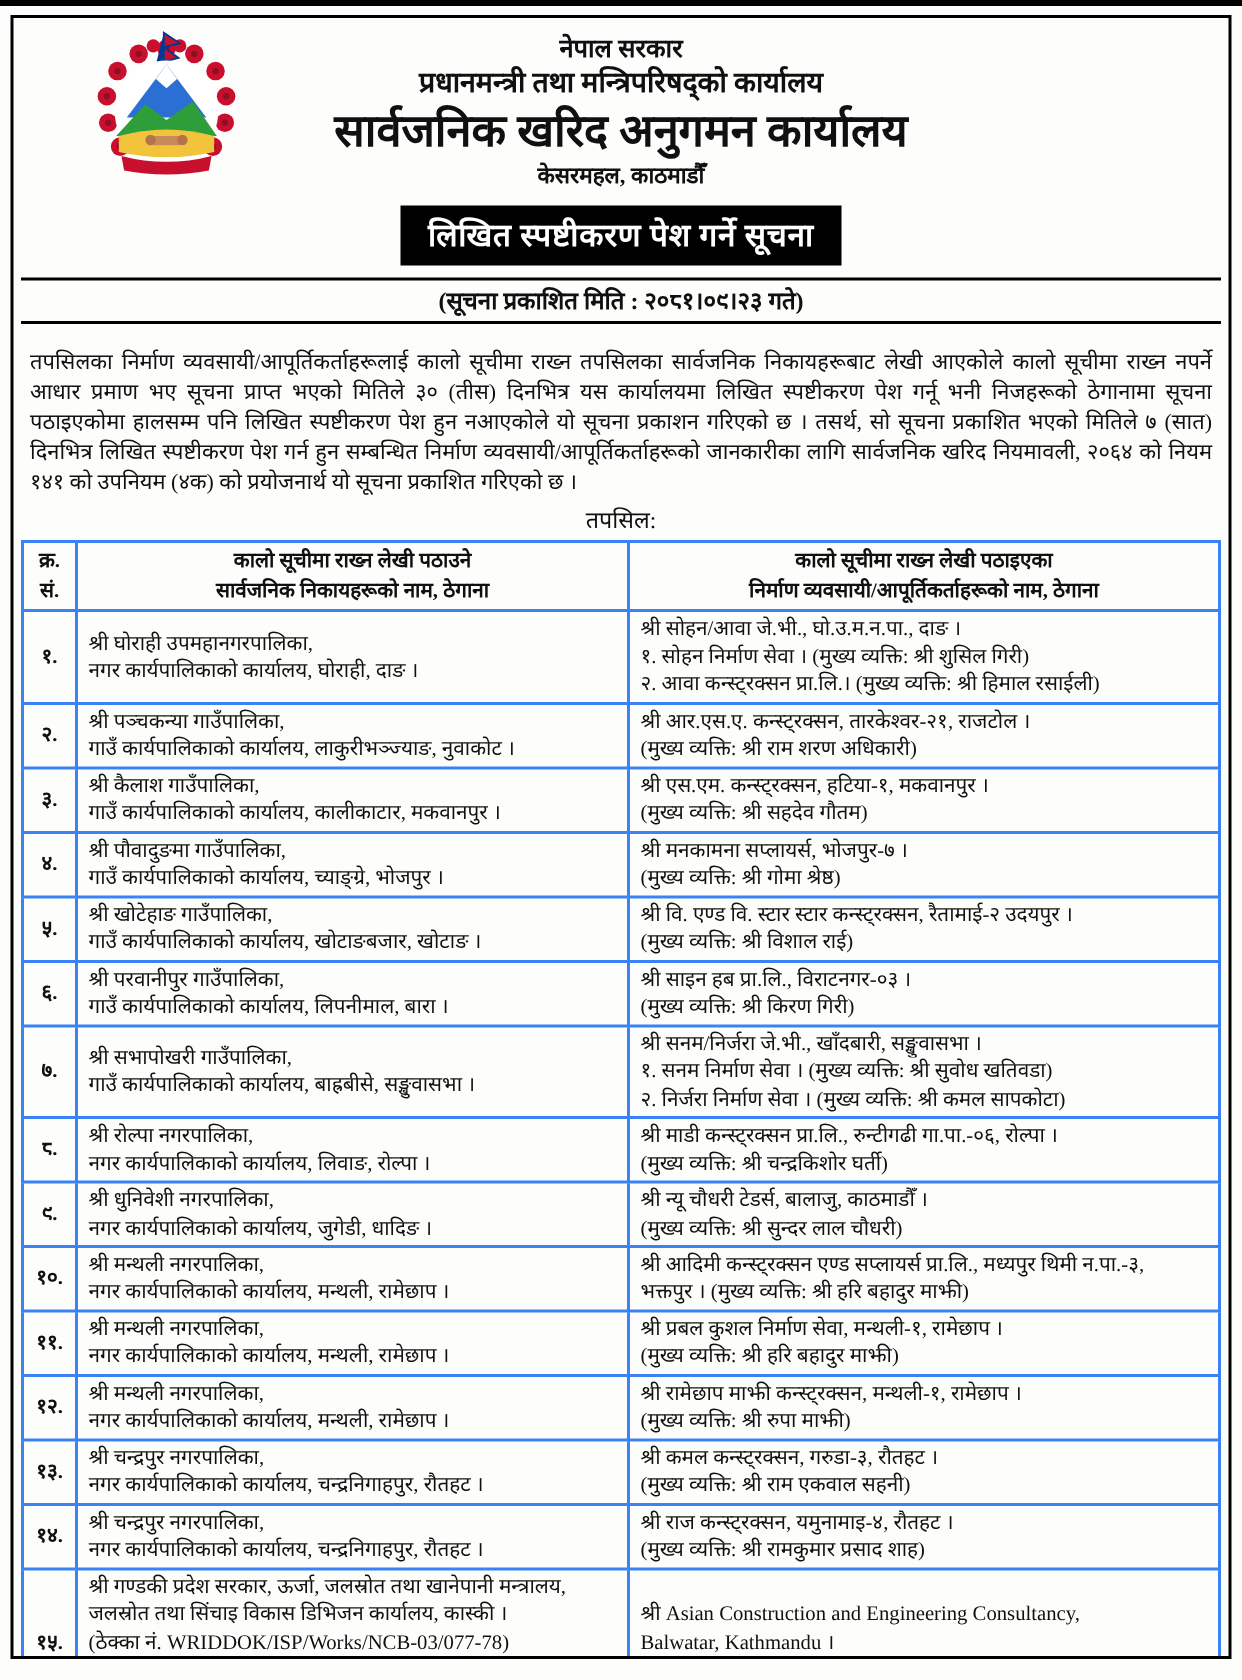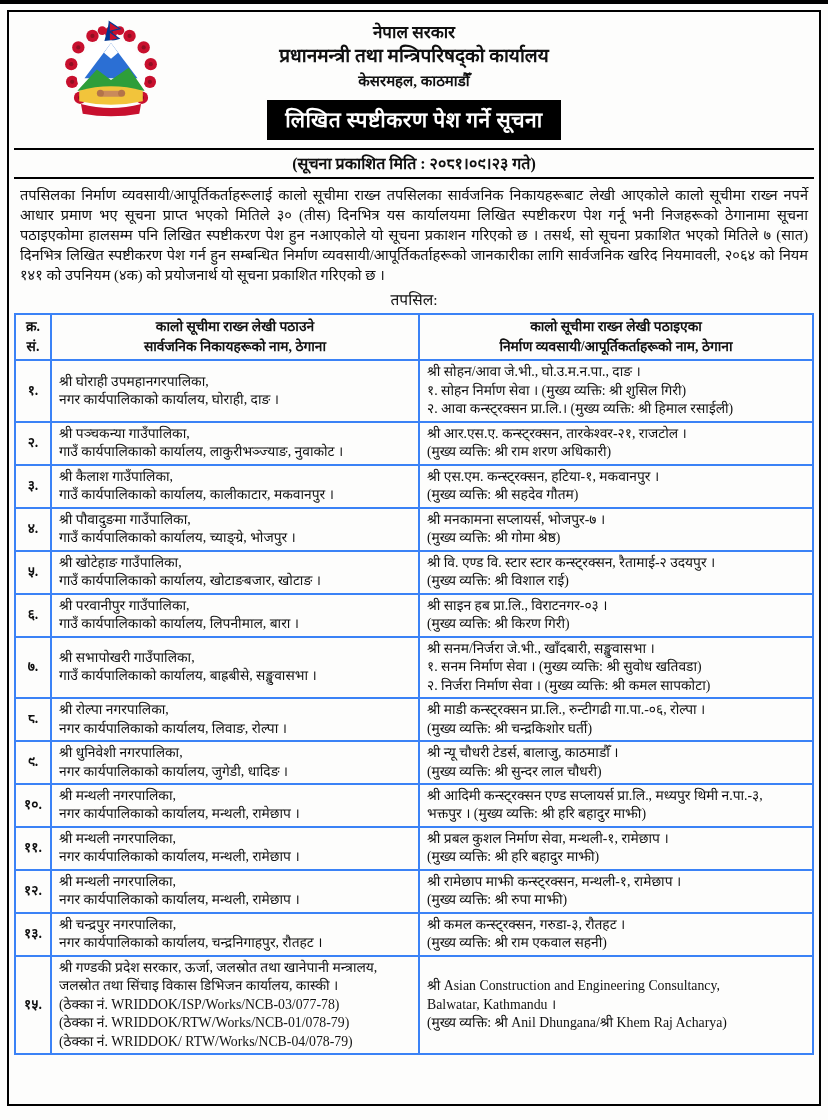--- a/index.html
+++ b/index.html
@@ -21,21 +21,21 @@
   .main-title{font-size:30px;font-weight:bold;line-height:1.2;margin-top:1px;}
   .sub-line{font-size:15px;font-weight:bold;line-height:1.3;margin-top:3px;}
   .notice-box{
     display:inline-block;background:#000;color:#fff;font-size:21px;font-weight:bold;
     padding:5px 18px 7px 18px;margin-top:9px;letter-spacing:.5px;font-family:Liberation Serif, serif;
   }
   .date-band{border-top:2px solid #000;border-bottom:2px solid #000;margin-top:8px;padding:2px 0 3px 0;}
   .date-line{font-size:16px;font-weight:bold;}
   
   .notice-paragraph{
-    font-size:14.6px;line-height:1.37;text-align:justify;padding:7px 6px 0 6px;
+    font-size:14.6px;line-height:1.37;text-align:justify;padding:17px 6px 0 6px;
   }
   .tapasil{
     text-align:center;font-size:15.5px;font-weight:normal;padding:2px 0 3px 0;
   }
   
   table.blacklist{
     width:100%;border-collapse:collapse;table-layout:fixed;
     font-size:13.8px;line-height:1.34;
   }
   table.blacklist th,table.blacklist td{
@@ -102,20 +102,21 @@
         <path d="M24 80 Q60 70 96 80 L96 92 Q60 100 24 92 Z" fill="#f2c43b"></path>
         <rect x="48" y="80" width="24" height="7" rx="3" fill="#c98a5b"></rect>
         <circle cx="48" cy="83" r="4" fill="#b3744a"></circle>
           <circle cx="72" cy="83" r="4" fill="#b3744a"></circle>
         <path d="M26 95 Q60 104 94 95 L92 106 Q60 112 28 106 Z" fill="#c8102e"></path>
       </g>
     </svg>
 
     <div class="gov-line">नेपाल सरकार</div>
     <div class="office-line">प्रधानमन्त्री तथा मन्त्रिपरिषद्को कार्यालय</div>
+    <div class="main-title">सार्वजनिक खरिद अनुगमन कार्यालय</div>
     <div class="sub-line">केसरमहल, काठमाडौँ</div>
     <div>
       <span class="notice-box">लिखित स्पष्टीकरण पेश गर्ने सूचना</span>
     </div>
     <div class="date-band">
       <span class="date-line">(सूचना प्रकाशित मिति : २०८१।०९।२३ गते)</span>
     </div>
   </div>
 
   <div class="notice-paragraph">तपसिलका निर्माण व्यवसायी/आपूर्तिकर्ताहरूलाई कालो सूचीमा राख्न तपसिलका सार्वजनिक निकायहरूबाट लेखी आएकोले कालो सूचीमा राख्न नपर्ने आधार प्रमाण भए सूचना प्राप्त भएको मितिले ३० (तीस) दिनभित्र यस कार्यालयमा लिखित स्पष्टीकरण पेश गर्नू भनी निजहरूको ठेगानामा सूचना पठाइएकोमा हालसम्म पनि लिखित स्पष्टीकरण पेश हुन नआएकोले यो सूचना प्रकाशन गरिएको छ । तसर्थ, सो सूचना प्रकाशित भएको मितिले ७ (सात) दिनभित्र लिखित स्पष्टीकरण पेश गर्न हुन सम्बन्धित निर्माण व्यवसायी/आपूर्तिकर्ताहरूको जानकारीका लागि सार्वजनिक खरिद नियमावली, २०६४ को नियम १४१ को उपनियम (४क) को प्रयोजनार्थ यो सूचना प्रकाशित गरिएको छ ।</div>
@@ -283,20 +284,31 @@
           <td class="agency-cell">
             <div>श्री चन्द्रपुर नगरपालिका,</div>
             <div>नगर कार्यपालिकाको कार्यालय, चन्द्रनिगाहपुर, रौतहट ।</div>
           </td>
           <td class="firm-cell">
             <div>श्री कमल कन्स्ट्रक्सन, गरुडा-३, रौतहट ।</div>
             <div>(मुख्य व्यक्ति: श्री राम एकवाल सहनी)</div>
           </td>
         </tr>
         <tr>
+          <td class="sn-cell">१४.</td>
+          <td class="agency-cell">
+            <div>श्री चन्द्रपुर नगरपालिका,</div>
+            <div>नगर कार्यपालिकाको कार्यालय, चन्द्रनिगाहपुर, रौतहट ।</div>
+          </td>
+          <td class="firm-cell">
+            <div>श्री राज कन्स्ट्रक्सन, यमुनामाइ-४, रौतहट ।</div>
+            <div>(मुख्य व्यक्ति: श्री रामकुमार प्रसाद शाह)</div>
+          </td>
+        </tr>
+        <tr>
           <td class="sn-cell">१५.</td>
           <td class="agency-cell">
             <div>श्री गण्डकी प्रदेश सरकार, ऊर्जा, जलस्रोत तथा खानेपानी मन्त्रालय,</div>
             <div>जलस्रोत तथा सिंचाइ विकास डिभिजन कार्यालय, कास्की ।</div>
             <div>(ठेक्का नं. WRIDDOK/ISP/Works/NCB-03/077-78)</div>
             <div>(ठेक्का नं. WRIDDOK/RTW/Works/NCB-01/078-79)</div>
             <div>(ठेक्का नं. WRIDDOK/ RTW/Works/NCB-04/078-79)</div>
           </td>
           <td class="firm-cell">
             <div>श्री Asian Construction and Engineering Consultancy,</div>

